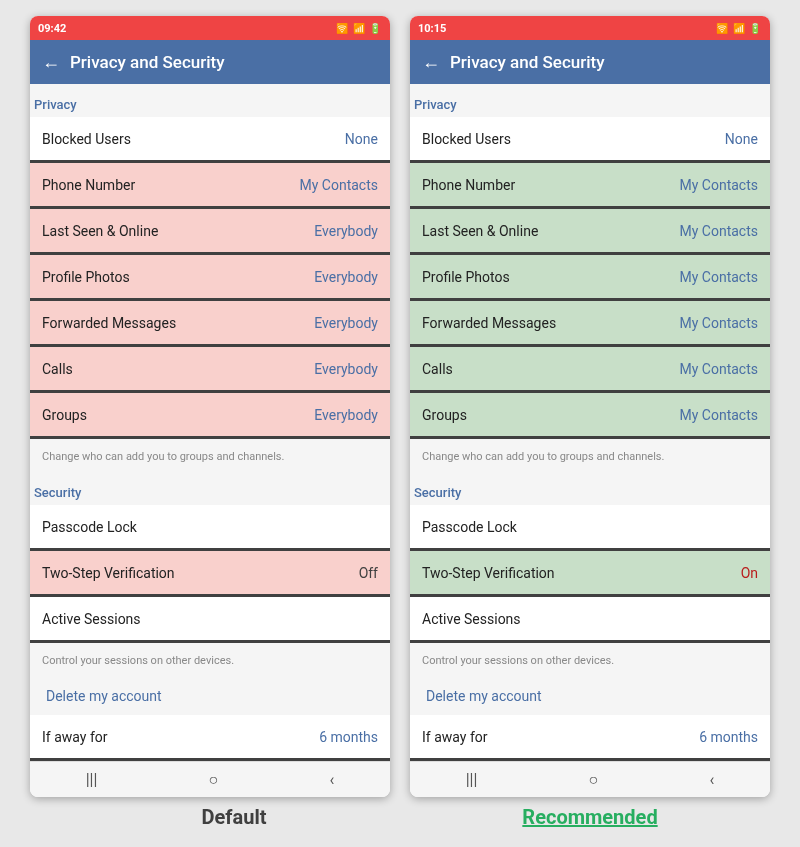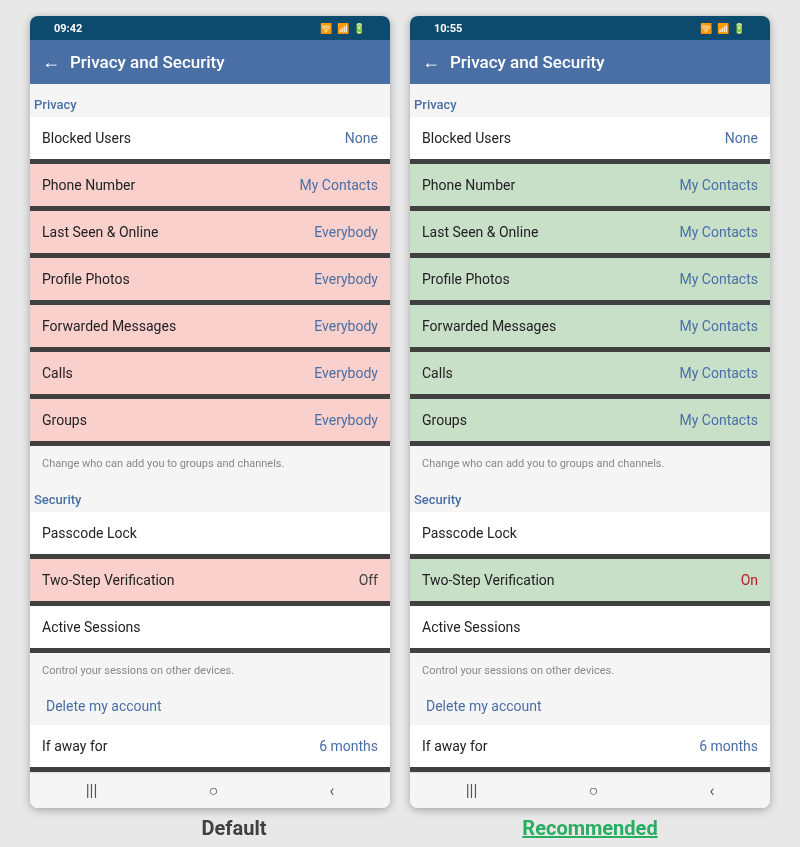--- a/index.html
+++ b/index.html
@@ -42,26 +42,26 @@
     .phone {
       width: 360px;
       background: #fff;
       border-radius: 8px;
       overflow: hidden;
       box-shadow: 0 2px 8px rgba(0,0,0,0.3);
     }
 
     
     .status-bar {
-      background: #0c4a6e;
+      background: #ef4444;
       height: 24px;
       display: flex;
       align-items: center;
       justify-content: space-between;
-      padding: 0 24px;
+      padding: 0 8px;
     }
 
     .status-bar .time {
       color: white;
       font-size: 11px;
       font-weight: bold;
     }
 
     .status-bar .icons {
       display: flex;
@@ -113,21 +113,21 @@
       font-weight: 500;
     }
 
     
     .list-item {
       background: white;
       display: flex;
       align-items: center;
       justify-content: space-between;
       padding: 13px 12px;
-      border-bottom: 5px solid #404040;
+      border-bottom: 3px solid #404040;
       min-height: 46px;
     }
 
     .list-item.highlighted-red {
       background: #f9d0cc;
     }
 
     .list-item.highlighted-green {
       background: #c8dfc8;
     }
@@ -289,21 +289,21 @@
       </div>
 
     </div>
     <div class="phone-label default">Default</div>
   </div>
 
   <div class="phone-wrapper">
     <div class="phone">
 
       <div class="status-bar">
-        <span class="time">10:55</span>
+        <span class="time">10:15</span>
         <div class="icons">
           <span class="status-icon">🛜</span>
           <span class="status-icon">📶</span>
           <span class="status-icon">🔋</span>
         </div>
       </div>
 
       <div class="toolbar">
         <span class="back-arrow">←</span>
         <span class="title">Privacy and Security</span>

